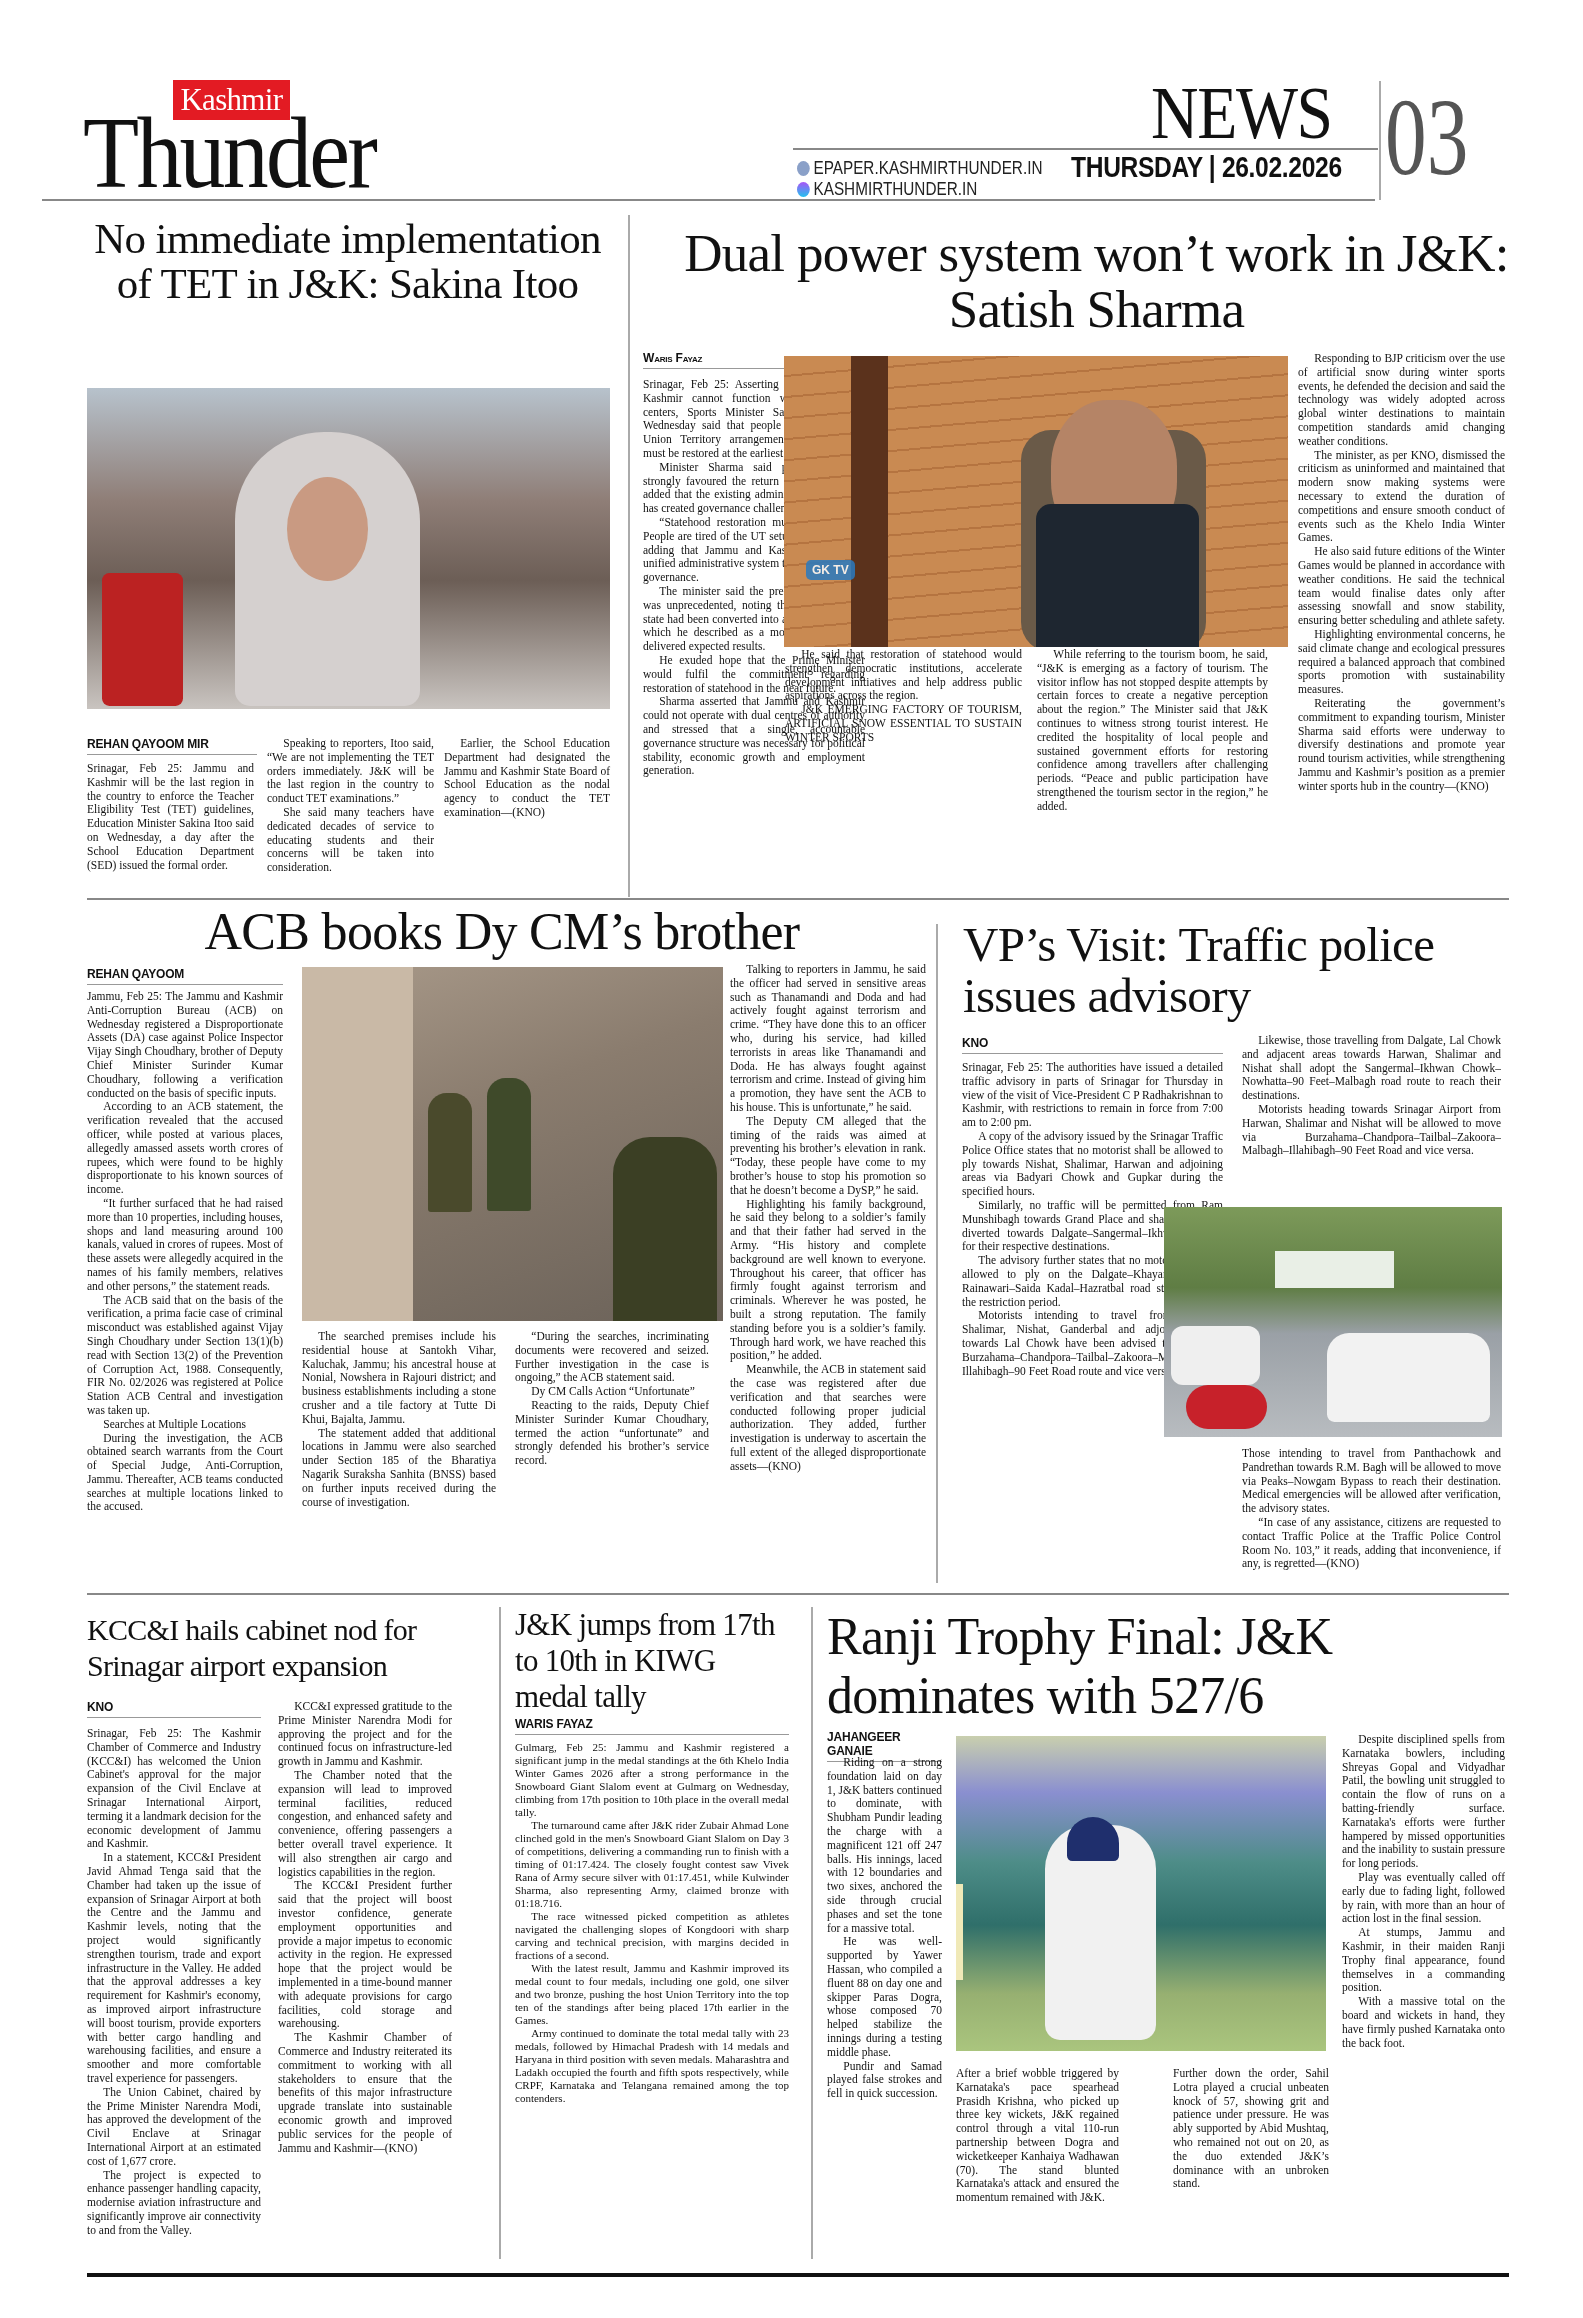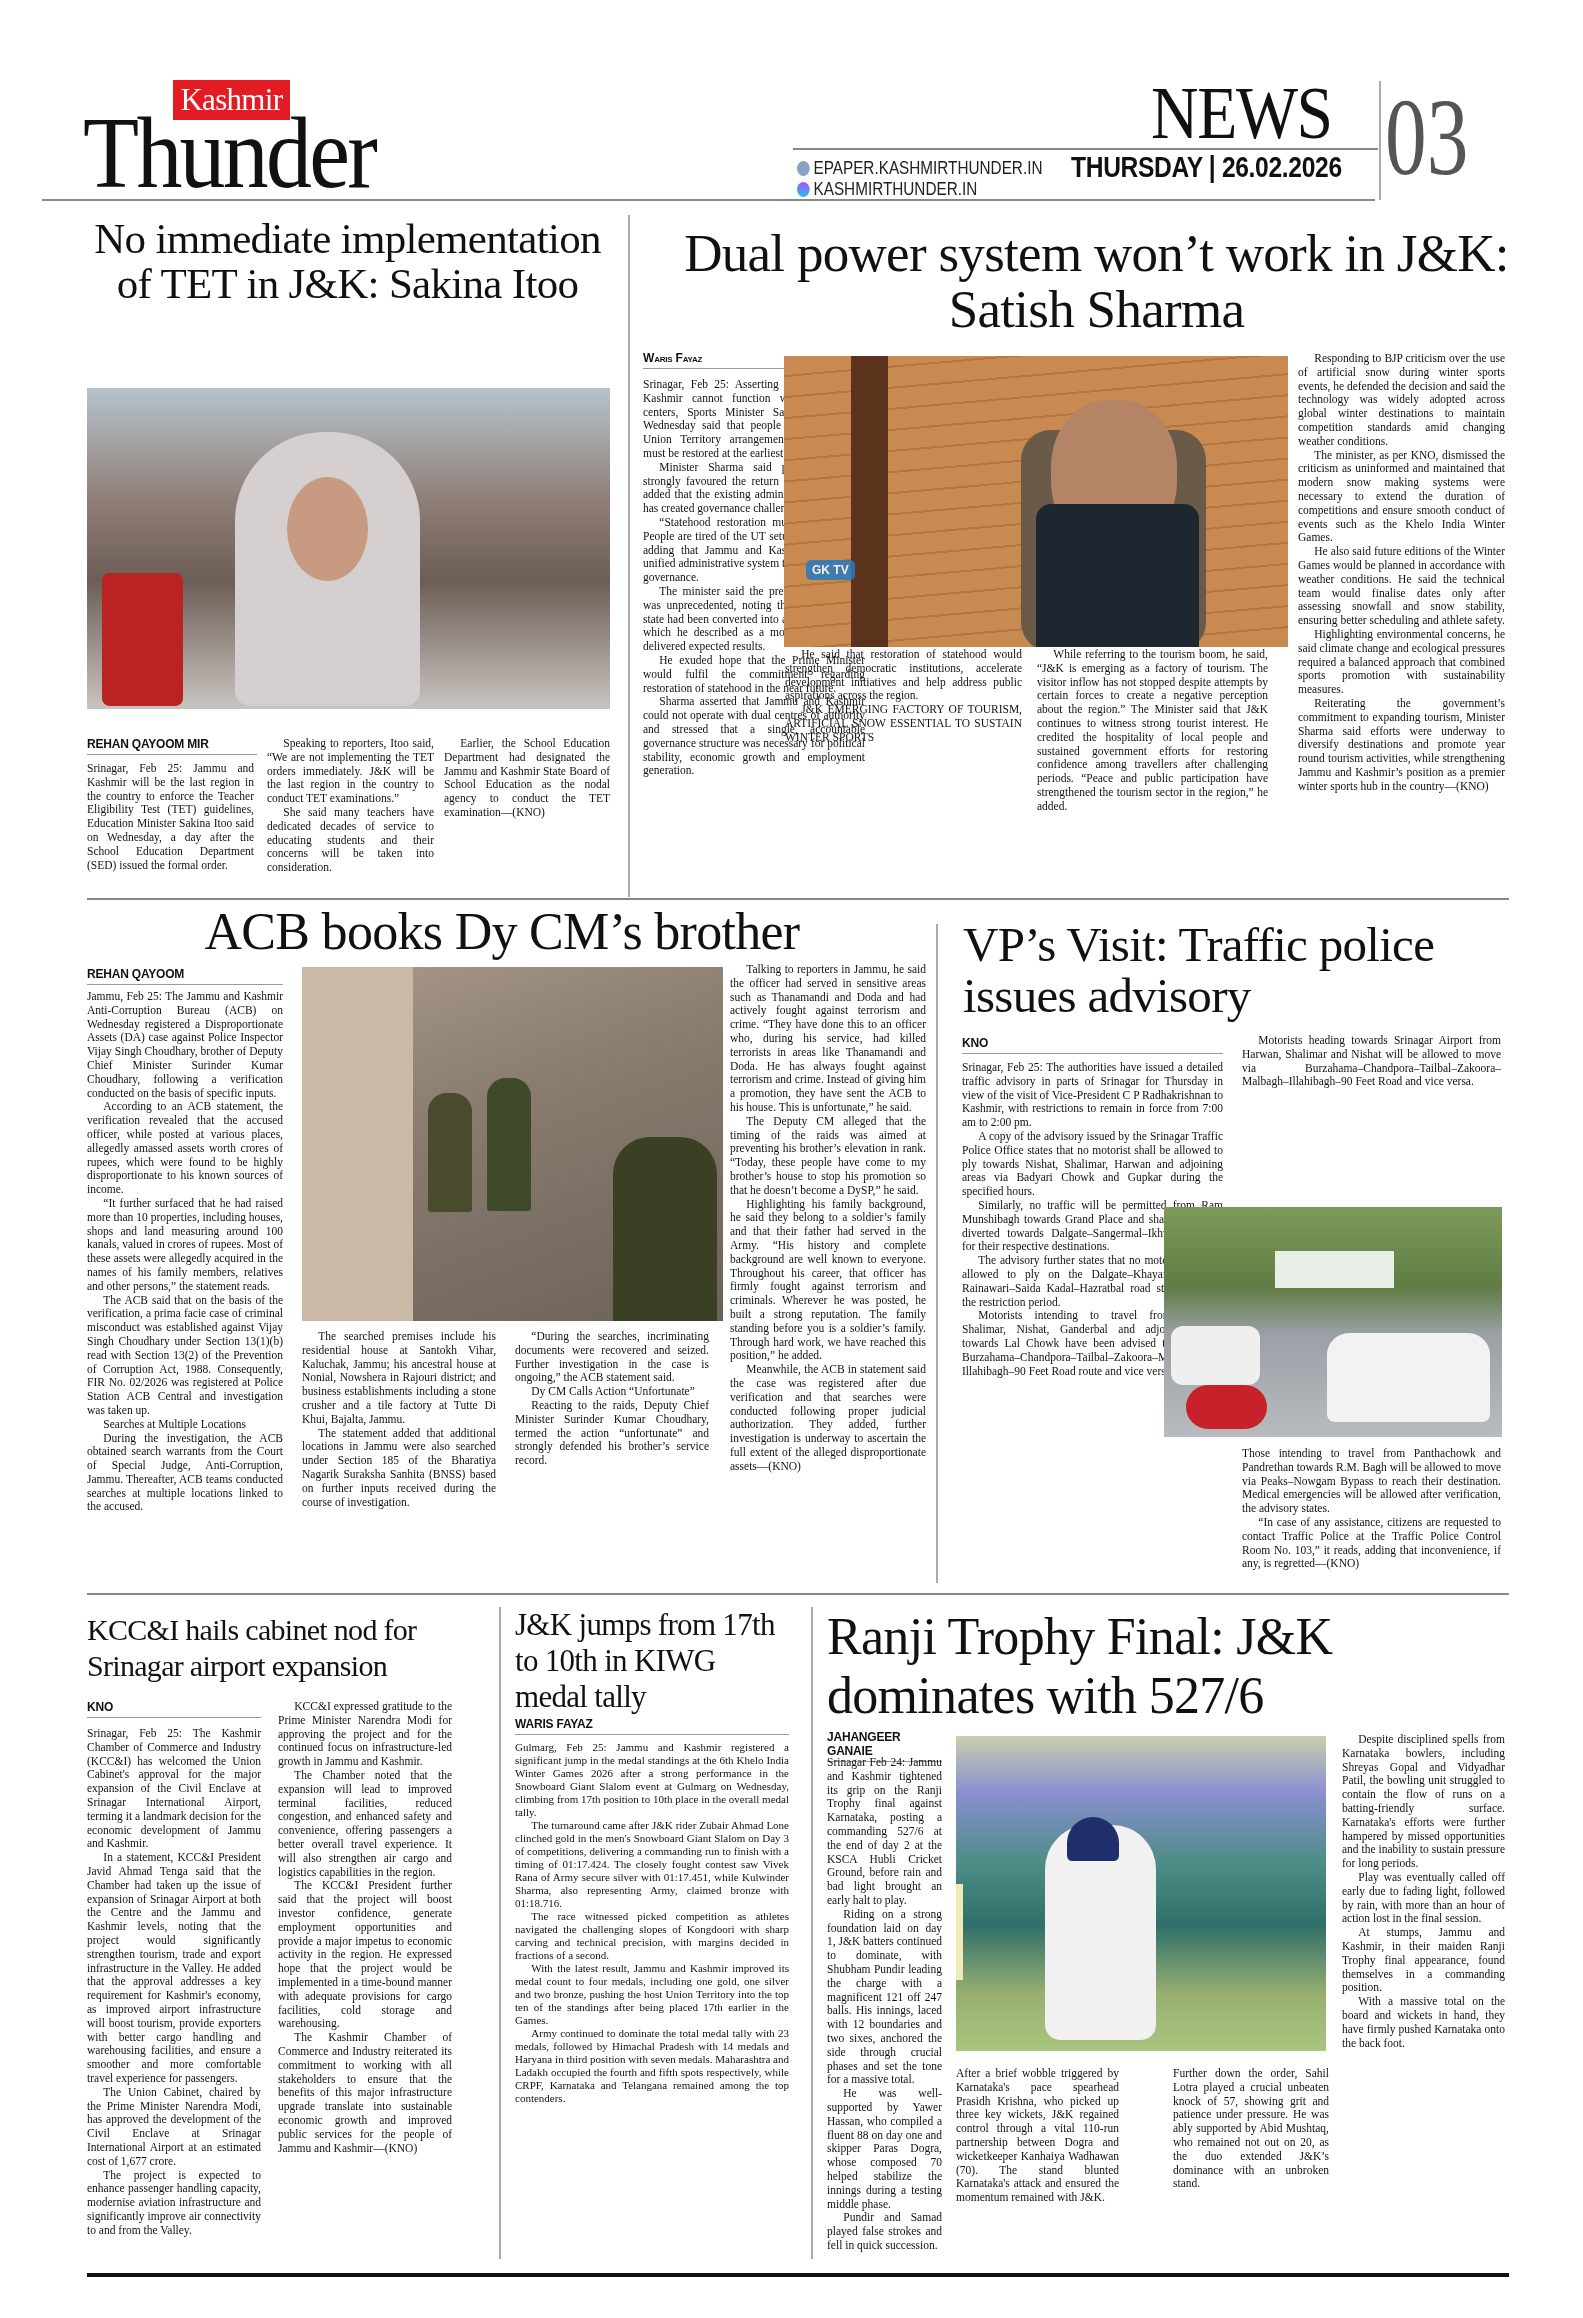--- a/index.html
+++ b/index.html
@@ -134,20 +134,21 @@
 <h1 style="position:absolute;left:963px;top:919px;width:533px;font-size:49px">VP’s Visit: Traffic police issues advisory</h1>
 <div class="byline" style="left:962px;top:1036px;width:261px">KNO</div>
 <div class="col" style="left:962px;top:1061px;width:261px;height:519px;overflow:hidden">
   <p class="first">Srinagar, Feb 25: The authorities have issued a detailed traffic advisory in parts of Srinagar for Thursday in view of the visit of Vice-President C P Radhakrishnan to Kashmir, with restrictions to remain in force from 7:00 am to 2:00 pm.</p>
   <p>A copy of the advisory issued by the Srinagar Traffic Police Office states that no motorist shall be allowed to ply towards Nishat, Shalimar, Harwan and adjoining areas via Badyari Chowk and Gupkar during the specified hours.</p>
   <p>Similarly, no traffic will be permitted from Ram Munshibagh towards Grand Place and shall instead be diverted towards Dalgate–Sangermal–Ikhwan Chowk for their respective destinations.</p>
   <p>The advisory further states that no motorist shall be allowed to ply on the Dalgate–Khayam–Khanyar–Rainawari–Saida Kadal–Hazratbal road stretch during the restriction period.</p>
   <p>Motorists intending to travel from Harwan, Shalimar, Nishat, Ganderbal and adjoining areas towards Lal Chowk have been advised to adopt the Burzahama–Chandpora–Tailbal–Zakoora–Malbagh–Illahibagh–90 Feet Road route and vice versa.</p>
 </div>
 <div class="col" style="left:1242px;top:1034px;width:259px;height:157px;overflow:hidden">
+  <p>Likewise, those travelling from Dalgate, Lal Chowk and adjacent areas towards Harwan, Shalimar and Nishat shall adopt the Sangermal–Ikhwan Chowk–Nowhatta–90 Feet–Malbagh road route to reach their destinations.</p>
   <p>Motorists heading towards Srinagar Airport from Harwan, Shalimar and Nishat will be allowed to move via Burzahama–Chandpora–Tailbal–Zakoora–Malbagh–Illahibagh–90 Feet Road and vice versa.</p>
 </div>
 <div class="photo" style="left:1164px;top:1207px;width:338px;height:230px;background:linear-gradient(180deg,#7d9a5a 0%,#5f7d44 35%,#9aa0a6 55%,#b8bcc0 100%)">
   <div style="position:absolute;left:111px;top:44px;width:119px;height:37px;background:#e9efe6"></div>
   <div style="position:absolute;left:163px;top:126px;width:163px;height:89px;background:#f2f2f2;border-radius:22px 22px 7.4px 7.4px"></div>
   <div style="position:absolute;left:7.4px;top:119px;width:89px;height:59px;background:#efefef;border-radius:12px"></div>
   <div style="position:absolute;left:22px;top:178px;width:81px;height:44px;background:#c7212a;border-radius:22px"></div>
 </div>
 <div class="col" style="left:1242px;top:1447px;width:259px;height:133px;overflow:hidden">
   <p class="first">Those intending to travel from Panthachowk and Pandrethan towards R.M. Bagh will be allowed to move via Peaks–Nowgam Bypass to reach their destination. Medical emergencies will be allowed after verification, the advisory states.</p>
@@ -181,21 +182,20 @@
   <p>The race witnessed picked competition as athletes navigated the challenging slopes of Kongdoori with sharp carving and technical precision, with margins decided in fractions of a second.</p>
   <p>With the latest result, Jammu and Kashmir improved its medal count to four medals, including one gold, one silver and two bronze, pushing the host Union Territory into the top ten of the standings after being placed 17th earlier in the Games.</p>
   <p>Army continued to dominate the total medal tally with 23 medals, followed by Himachal Pradesh with 14 medals and Haryana in third position with seven medals. Maharashtra and Ladakh occupied the fourth and fifth spots respectively, while CRPF, Karnataka and Telangana remained among the top contenders.</p>
 </div>
 
 <div class="vsep" style="left:811px;top:1607px;height:652px"></div>
 
 <h1 style="position:absolute;left:827px;top:1607px;width:667px;font-size:52px;line-height:59px">Ranji Trophy Final: J&amp;K dominates with 527/6</h1>
 <div class="byline" style="left:827px;top:1730px;width:115px">JAHANGEER GANAIE</div>
 <div class="col" style="left:827px;top:1756px;width:115px;height:511px;overflow:hidden">
-  <p class="first">Srinagar Feb 24: Jammu and Kashmir tightened its grip on the Ranji Trophy final against Karnataka, posting a commanding 527/6 at the end of day 2 at the KSCA Hubli Cricket Ground, before rain and bad light brought an early halt to play.</p>
   <p>Riding on a strong foundation laid on day 1, J&amp;K batters continued to dominate, with Shubham Pundir leading the charge with a magnificent 121 off 247 balls. His innings, laced with 12 boundaries and two sixes, anchored the side through crucial phases and set the tone for a massive total.</p>
   <p>He was well-supported by Yawer Hassan, who compiled a fluent 88 on day one and skipper Paras Dogra, whose composed 70 helped stabilize the innings during a testing middle phase.</p>
   <p>Pundir and Samad played false strokes and fell in quick succession.</p>
 </div>
 <div class="photo" style="left:956px;top:1736px;width:370px;height:315px;background:linear-gradient(180deg,#c9cfae 0%,#8a8fd0 18%,#4e8d88 40%,#2f6f6a 60%,#97b071 82%,#aac57e 100%)">
   <div style="position:absolute;left:89px;top:89px;width:111px;height:215px;background:#f1f1f1;border-radius:44px 44px 15px 15px"></div>
   <div style="position:absolute;left:111px;top:81px;width:52px;height:44px;background:#1f2f6d;border-radius:30px 30px 6px 6px"></div>
   <div style="position:absolute;left:0;top:148px;width:7.4px;height:96px;background:#f0e9b8"></div>
 </div>
 <div class="col" style="left:956px;top:2067px;width:163px;height:200px;overflow:hidden">

